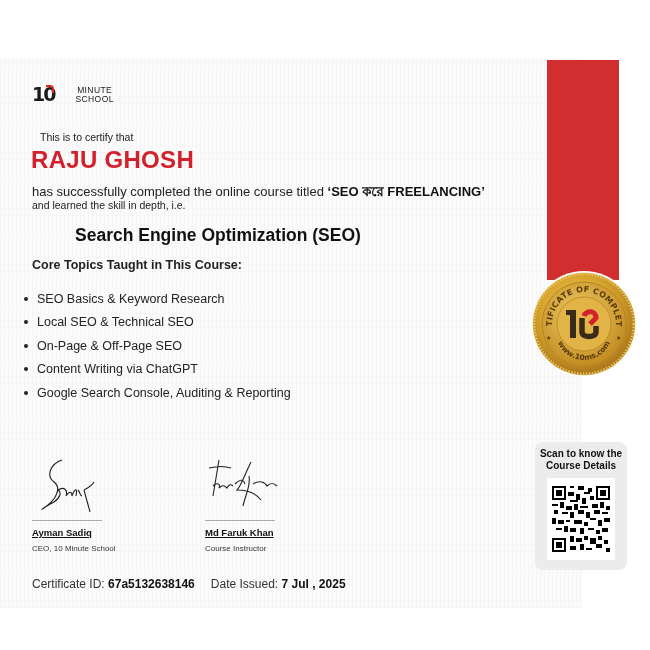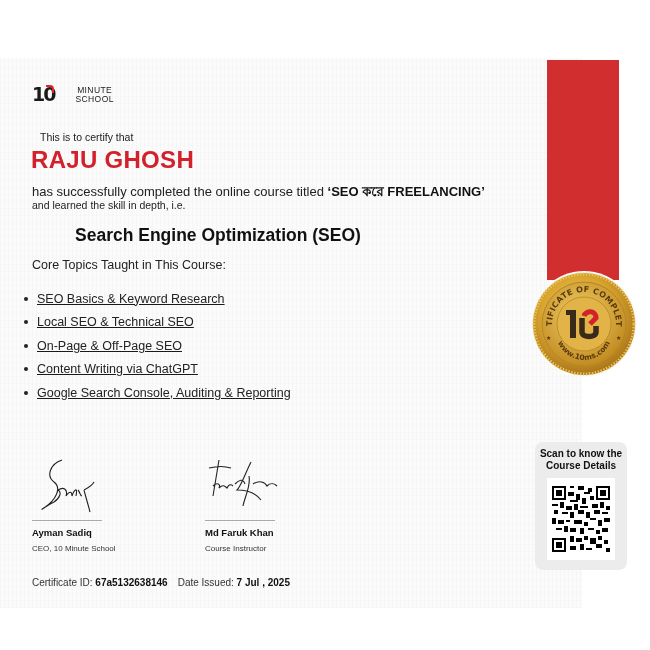--- a/index.html
+++ b/index.html
@@ -20,36 +20,36 @@
     .logo-mark .zero::after { content: ""; position: absolute; right: 0px; top: 2px; width: 6px; height: 6px; border-top: 2.5px solid #e02526; border-right: 2.5px solid #e02526; border-radius: 0 4px 0 0; }
     .logo-text { margin-left: 21px; font-size: 8.5px; line-height: 9px; color: #1a1a1a; letter-spacing: 0.4px; text-align: center; }
 
     .certify-intro { position: absolute; left: 40px; top: 73px; font-size: 10.5px; color: #222; }
     .recipient { position: absolute; left: 31px; top: 88px; font-size: 24px; font-weight: bold; color: #d3202a; letter-spacing: 0.3px; }
     .completed-line { position: absolute; left: 32px; top: 124px; font-size: 13px; color: #222; white-space: nowrap; }
     .completed-line b { color: #111; }
     .learned-line { position: absolute; left: 32px; top: 141px; font-size: 10.5px; color: #222; }
 
     .course-title { position: absolute; left: 32px; top: 167px; font-size: 17.5px; font-weight: bold; color: #111; margin-left: 43px; }
-    .topics-heading { position: absolute; left: 32px; top: 200px; font-size: 12.5px; font-weight: normal; color: #222; }
-
-    .topics { position: absolute; left: 24px; top: 229px; list-style: none; text-decoration: underline; }
+    .topics-heading { position: absolute; left: 32px; top: 200px; font-size: 12.5px; font-weight: bold; color: #222; }
+
+    .topics { position: absolute; left: 24px; top: 229px; list-style: none; }
     .topics li { font-size: 12.5px; color: #222; height: 23.5px; display: flex; align-items: center; }
     .topics li .bullet { display: inline-block; width: 4px; height: 4px; background: #222; border-radius: 50%; margin-right: 9px; }
 
     .signer { position: absolute; top: 398px; width: 110px; }
     .signer.ceo { left: 32px; }
     .signer.instructor { left: 205px; }
     .signature { height: 62px; position: relative; }
     .signature svg { position: absolute; left: 0; top: 0; }
     .sig-line { height: 1px; background: #aaa; width: 70px; margin-top: 2px; }
-    .signer-name { font-size: 9.5px; font-weight: bold; color: #111; margin-top: 6px; }
+    .signer-name { font-size: 9.5px; font-weight: bold; color: #111; margin-top: 6px; text-decoration: underline; }
     .signer-role { font-size: 8px; color: #333; margin-top: 6px; }
 
-    .footer { position: absolute; left: 32px; top: 519px; font-size: 10px; color: #333; display: flex; gap: 10px; }
+    .footer { position: absolute; left: 32px; top: 519px; font-size: 12px; color: #333; display: flex; gap: 16px; }
     .footer b { color: #111; }
 
     .ribbon { position: absolute; left: 547px; top: 2px; width: 72px; height: 220px; background: #d12f2f; }
 
     .seal { position: absolute; left: 530px; top: 212px; width: 108px; height: 108px; }
 
     .qr-card { position: absolute; left: 535px; top: 384px; width: 92px; height: 128px; background: #ececec; border-radius: 8px; }
     .qr-caption { text-align: center; font-size: 10px; font-weight: bold; color: #111; line-height: 12px; margin-top: 6px; }
     .qr-box { position: absolute; left: 12px; top: 36px; width: 68px; height: 82px; background: #fff; }
     .qr-box svg { position: absolute; left: 5px; top: 8px; }

